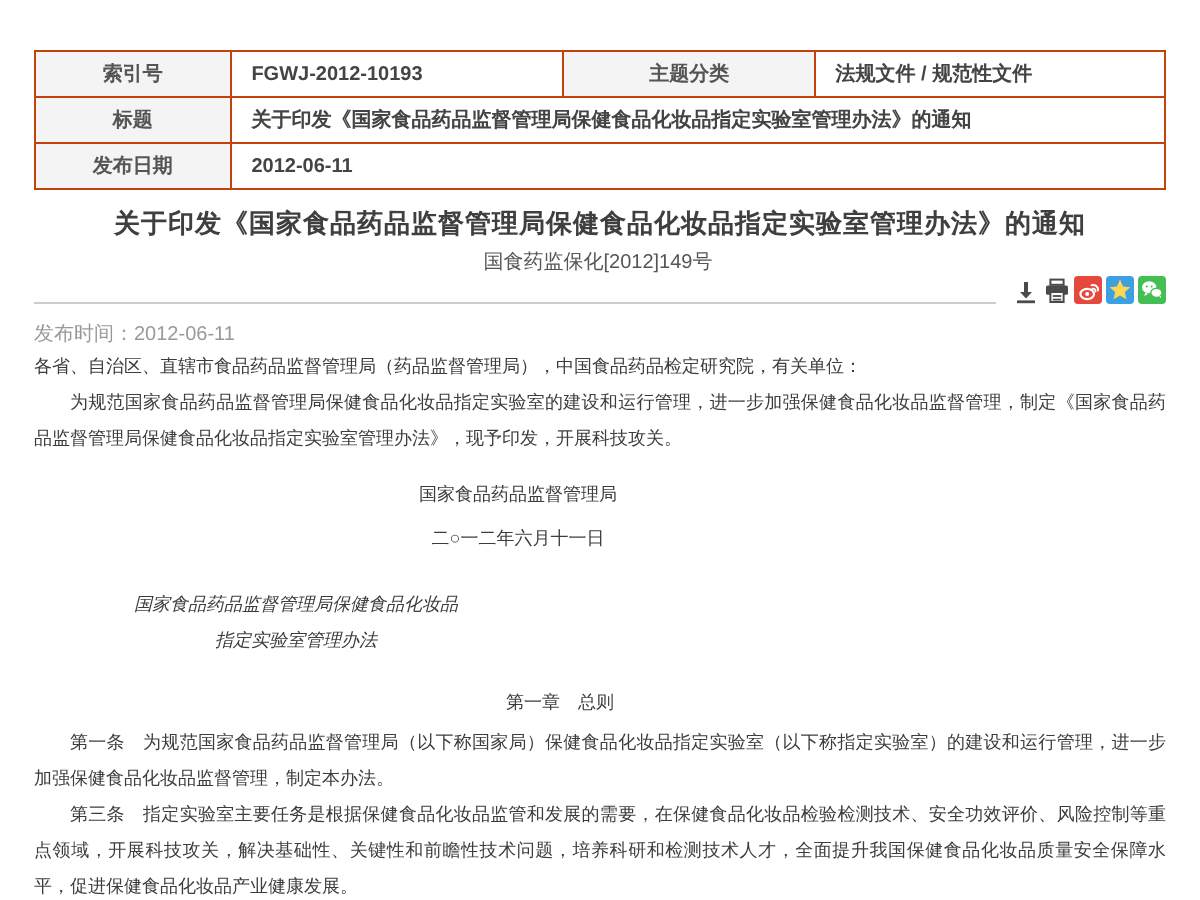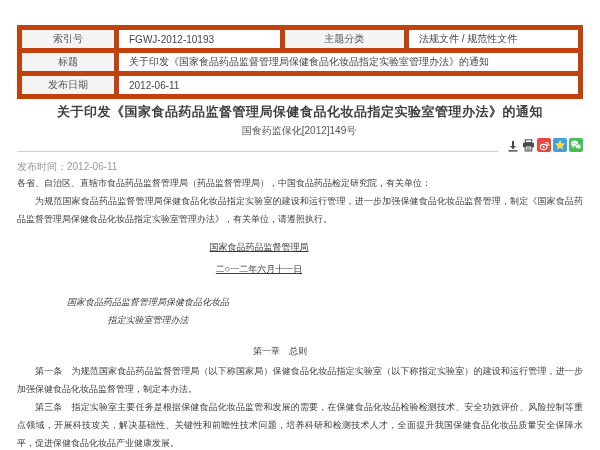--- a/index.html
+++ b/index.html
@@ -15,23 +15,23 @@
 
   
   table.meta {
     position: absolute; top: 25px; left: 17px;
     width: 566px;
     border-collapse: collapse;
     table-layout: fixed;
     font-size: 10px;
   }
   table.meta th, table.meta td {
-    border: 5px solid #c2410c;
+    border: 1px solid #c2410c;
     height: 23px;
-    font-weight: normal;
+    font-weight: bold;
     vertical-align: middle;
     white-space: nowrap;
     overflow: hidden;
   }
   table.meta th {
     background: #f4f4f4;
     color: #555555;
     text-align: center;
   }
   table.meta td {
@@ -105,21 +105,21 @@
     position: absolute; top: 172px; left: 0;
     width: 600px;
     padding: 0 17px;
     font-size: 9px;
     line-height: 18px;
     color: #3c3c3c;
     text-align: justify;
   }
   .content p.indent { text-indent: 2em; }
   .content p.salutation { margin-top: 2px; }
-  .sig-block { margin-top: 8px; text-decoration: underline; }
+  .sig-block { margin-top: 8px; }
   .sig-line {
     text-align: center;
     padding-right: 82px;
     line-height: 22px;
   }
   .law-block { margin-top: 13px; }
   .law-line {
     text-align: center;
     padding-right: 304px;
     line-height: 18px;
@@ -204,21 +204,21 @@
         <circle cx="3.4" cy="4.2" r="0.5" fill="#44bf53"></circle>
         <circle cx="5.8" cy="4.2" r="0.5" fill="#44bf53"></circle>
       </svg>
     </span>
   </div>
 
   <div class="publish-time">发布时间：2012-06-11</div>
 
   <div class="content">
     <p class="salutation">各省、自治区、直辖市食品药品监督管理局（药品监督管理局），中国食品药品检定研究院，有关单位：</p>
-    <p class="indent">为规范国家食品药品监督管理局保健食品化妆品指定实验室的建设和运行管理，进一步加强保健食品化妆品监督管理，制定《国家食品药品监督管理局保健食品化妆品指定实验室管理办法》，有关单位，请遵照执行。</p>
+    <p class="indent">为规范国家食品药品监督管理局保健食品化妆品指定实验室的建设和运行管理，进一步加强保健食品化妆品监督管理，制定《国家食品药品监督管理局保健食品化妆品指定实验室管理办法》，现予印发，开展科技攻关。</p>
 
     <div class="sig-block">
       <div class="sig-line">国家食品药品监督管理局</div>
       <div class="sig-line">二○一二年六月十一日</div>
     </div>
 
     <div class="law-block">
       <div class="law-line">国家食品药品监督管理局保健食品化妆品</div>
       <div class="law-line">指定实验室管理办法</div>
     </div>

